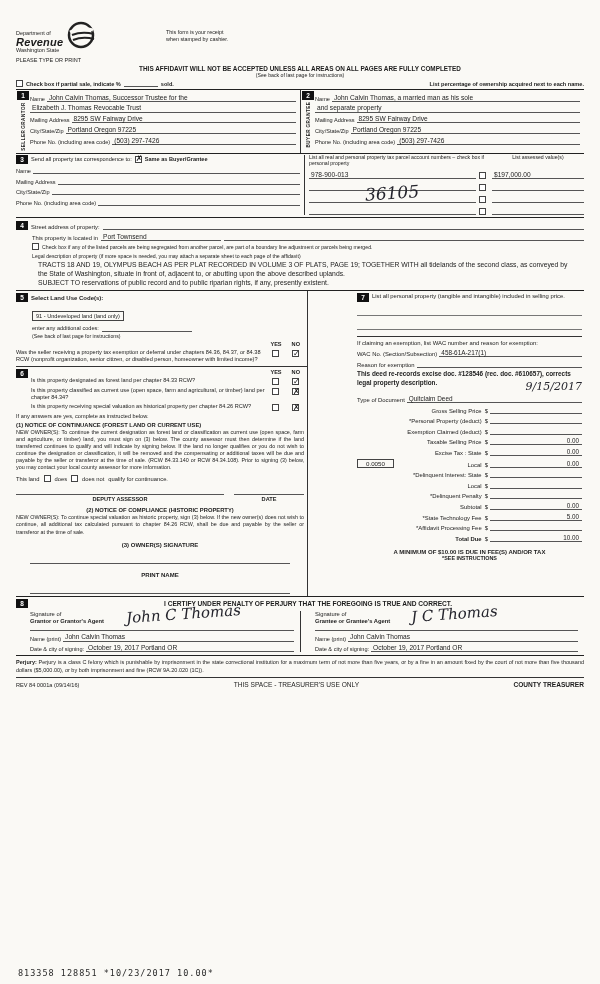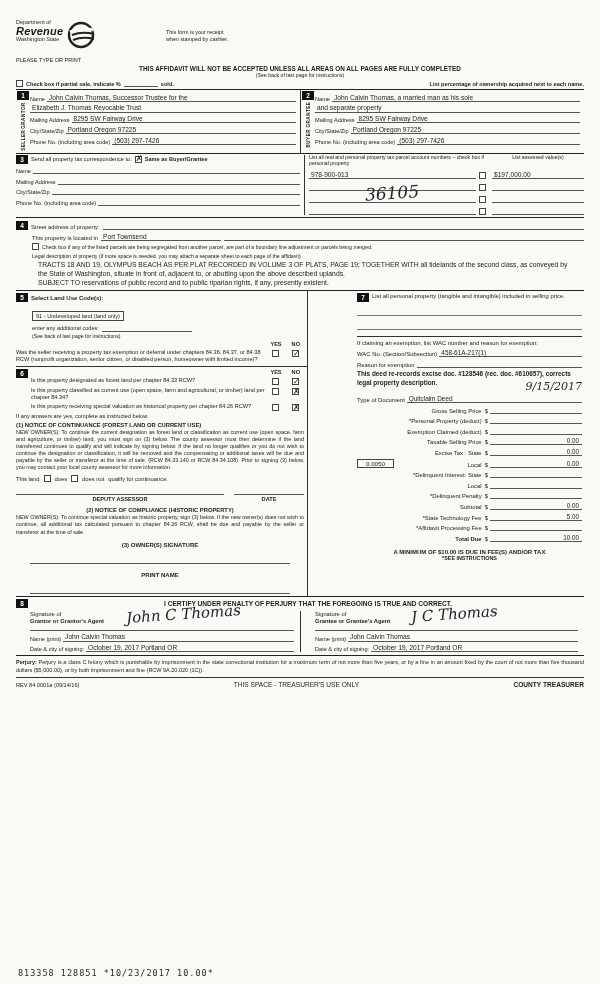--- a/index.html
+++ b/index.html
@@ -8,21 +8,21 @@
 .page{width:600px;height:984px;background:#faf9f5;padding:20px 16px 4px;position:relative;overflow:hidden;}
 .tiny{font-size:5.2px;}
 .badge{width:12px;height:9px;background:#111;color:#fff;font-size:6.5px;font-weight:bold;display:inline-flex;align-items:center;justify-content:center;flex:none;}
 .cb{width:7px;height:7px;border:1px solid #444;display:inline-block;position:relative;background:#fff;flex:none;vertical-align:middle;}
 .cb.check::after{content:"✓";position:absolute;font-size:8px;top:-2.5px;left:0px;color:#111;}
 .cb.x::after{content:"✗";position:absolute;font-size:8px;top:-2.5px;left:0px;color:#111;}
 .hand{font-family:"DejaVu Serif",serif;font-style:italic;color:#24242c;}
 
 .hdr{display:flex;align-items:flex-start;}
 .logo-block{width:150px;}
-.logo-row{display:flex;gap:3px;align-items:flex-start;}
+.logo-row{display:flex;gap:3px;align-items:flex-end;}
 .dept{line-height:1.05;}
 .dept .d1{font-size:5.5px;}
 .dept .d2{font-size:11px;font-weight:bold;font-style:italic;letter-spacing:0.2px;}
 .dept .d3{font-size:5.5px;}
 .please{font-size:5.5px;margin-top:3px;}
 .hdr-center{flex:1;text-align:center;padding-top:8px;}
 .title{font-size:11px;font-weight:bold;letter-spacing:0.2px;}
 .chapter{font-size:6.8px;font-weight:bold;margin-top:1px;}
 .hdr-right{width:96px;font-size:5.4px;text-align:left;padding-top:9px;line-height:1.25;}
 .warning{text-align:center;font-weight:bold;font-size:6.4px;margin-top:2px;}

